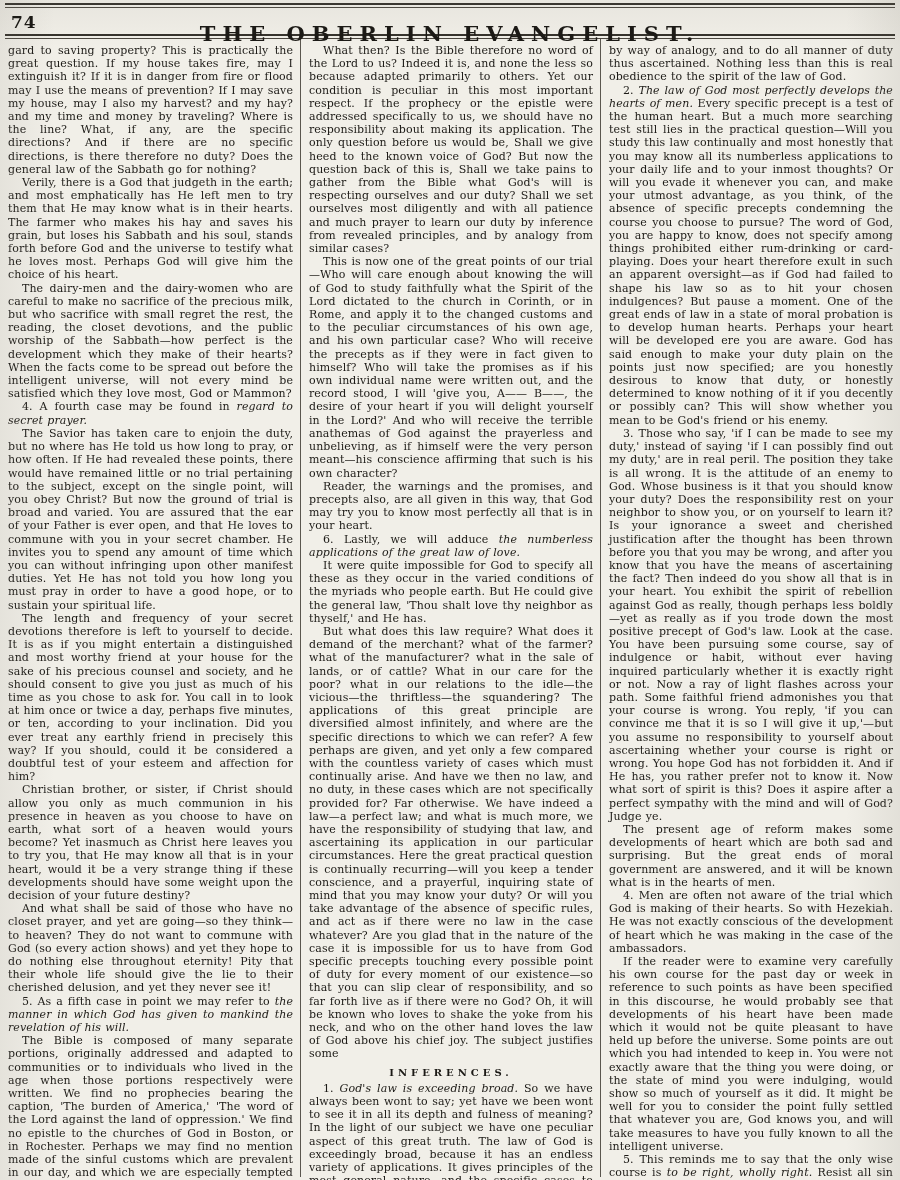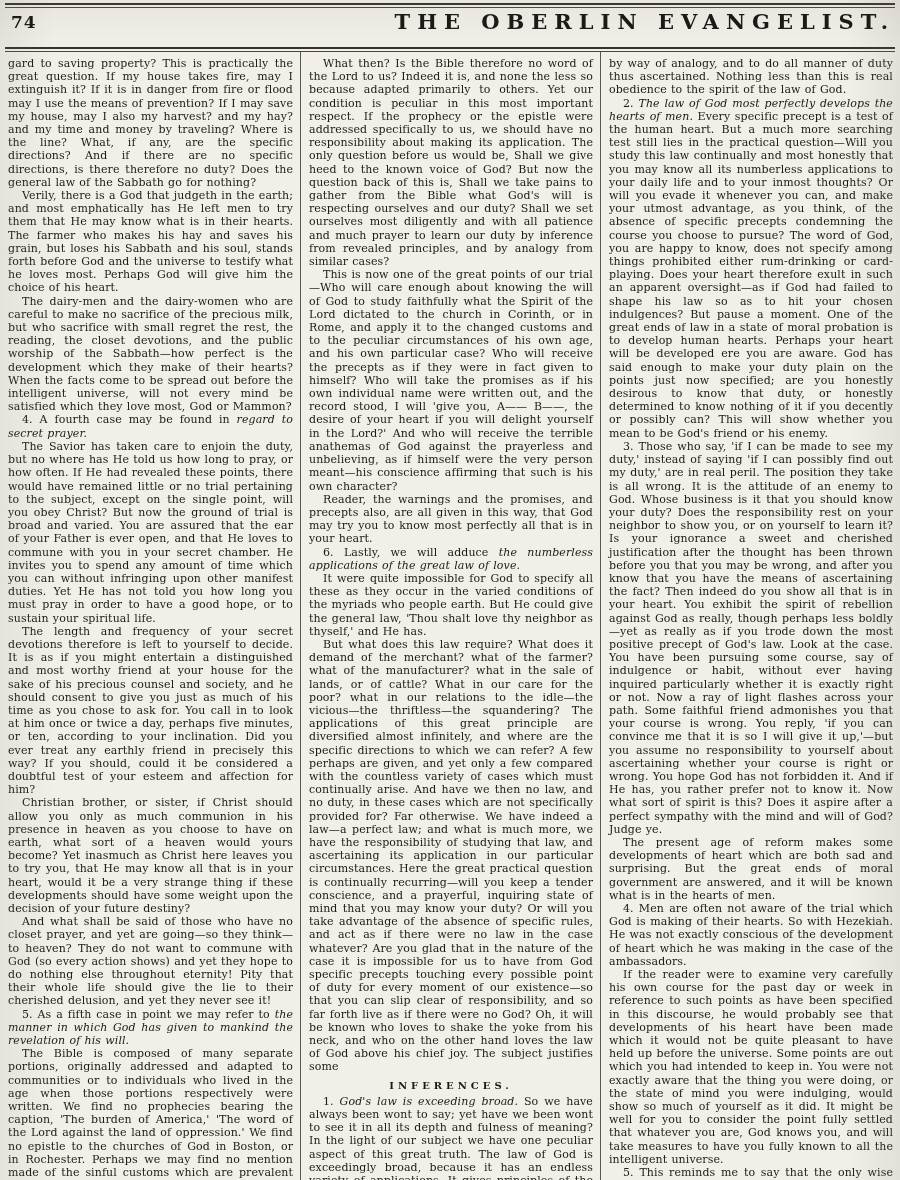--- a/index.html
+++ b/index.html
@@ -19,31 +19,31 @@
   }
   .rule-double {
     margin:0 5px;
     border-top:2px solid #35322c;
     height:2px;
     border-bottom:1px solid #4a463f;
   }
   .rule-top { margin-top:3px; }
   .masthead-row {
     position:relative;
-    height:38px;
+    height:25px;
     margin:1px 5px 0;
   }
   .page-number {
     position:absolute; left:6px; top:3px;
     font-size:17px; font-weight:bold;
     letter-spacing:1px;
   }
   .masthead {
-    position:absolute; left:0; right:0; top:0;
-    text-align:right;
+    position:absolute; left:0; right:0; top:12px;
+    text-align:center;
     font-size:21px; font-weight:bold;
     letter-spacing:7px;
     white-space:nowrap;
   }
   .rule-bottom { margin-bottom:0; }
   .columns {
     display:flex;
     height:1138px;
     margin-top:0;
   }

